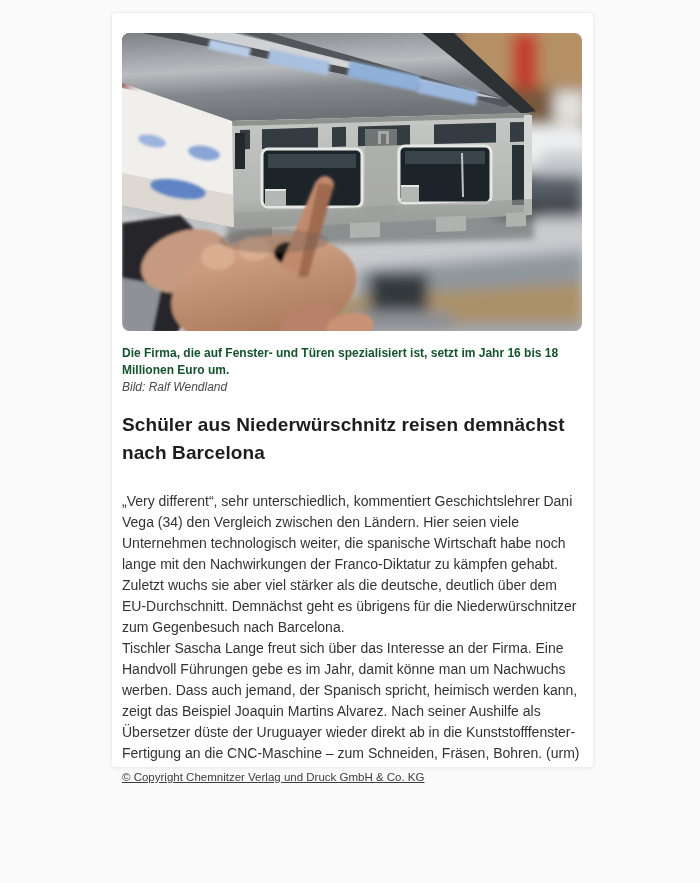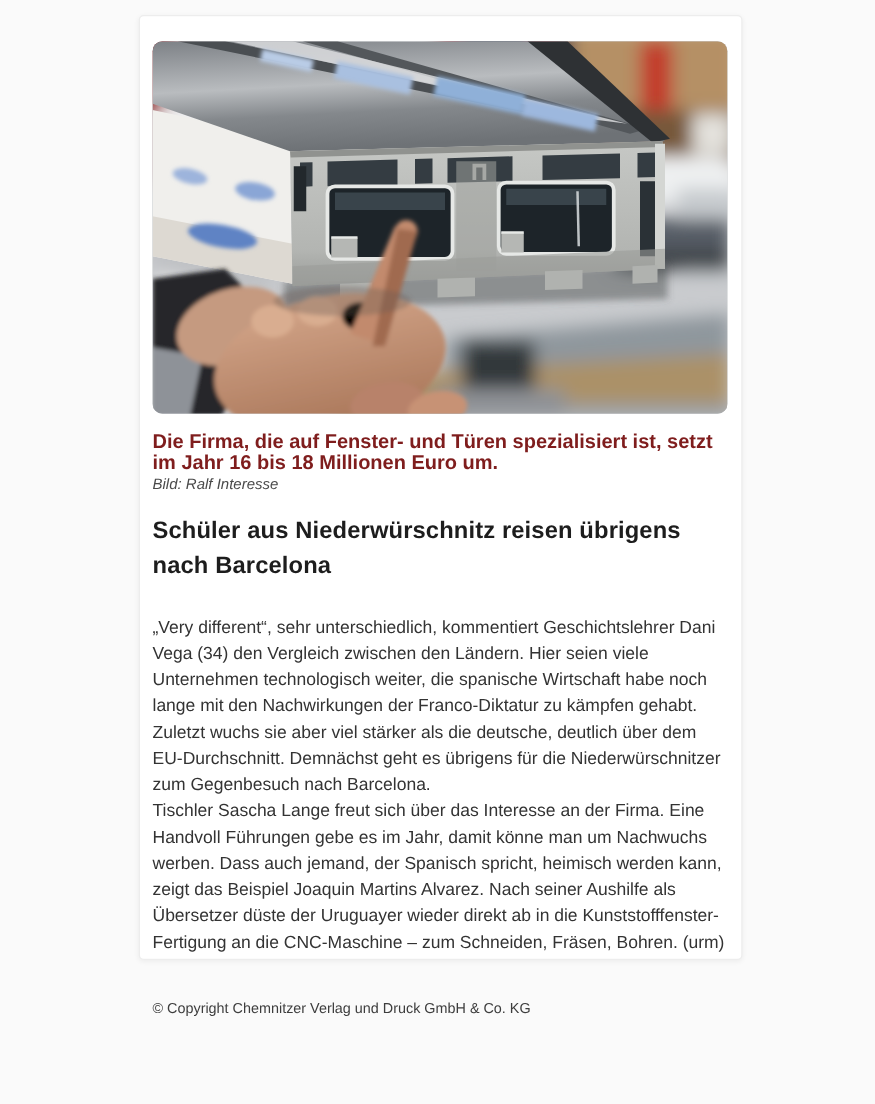--- a/index.html
+++ b/index.html
@@ -23,45 +23,46 @@
   .photo {
     width: 460px; height: 298px;
     border-radius: 8px;
     overflow: hidden;
     background: #c9cbce;
   }
   .photo svg { display: block; width: 100%; height: 100%; }
   .caption { margin-top: 14px; width: 460px; }
   .caption-text {
     display: block;
-    font-size: 16px; line-height: 17px;
-    font-weight: 700; color: #7f1d1d;
+    font-size: 12px; line-height: 17px;
+    font-weight: 700; color: #14532d;
   }
   .caption-credit {
     display: block;
     font-size: 12px; line-height: 17px;
     font-style: italic; font-weight: 400; color: #4a4a4a;
   }
   .headline {
     margin-top: 15px; width: 460px;
     font-size: 19px; line-height: 28px;
     font-weight: 700; color: #1d1d1d;
     letter-spacing: 0.1px;
   }
   .body-paragraph {
     width: 460px;
     font-size: 14px; line-height: 21px;
     color: #333333;
   }
   .body-paragraph.first { margin-top: 24px; }
   .body-paragraph.second { }
   .copyright {
-    margin-top: 36px; width: 460px;
+    margin-top: 6px; width: 460px;
     font-size: 11.5px; line-height: 15px;
     color: #3d3d3d;
+    text-decoration: underline;
   }
 </style>
 </head>
 <body>
 
 <div class="page">
   <article class="card">
 
     <figure class="photo" role="img" aria-label="Hand zeigt auf den Querschnitt eines Kunststofffenster-Profils in einer Werkstatt">
       <svg viewBox="0 0 460 298" preserveAspectRatio="none">
@@ -193,24 +194,24 @@
           <polygon points="196,150 212,152 186,244 176,244" fill="#a06a50"></polygon>
           <ellipse cx="188" cy="290" rx="30" ry="17" fill="#b8826a" transform="rotate(-8 188 290)"></ellipse>
           <ellipse cx="228" cy="294" rx="24" ry="14" fill="#c79275" transform="rotate(-10 228 294)"></ellipse>
           <ellipse cx="152" cy="208" rx="55" ry="12" fill="#6b5d52" opacity="0.35"></ellipse>
         </g>
       </svg>
     </figure>
 
     <figcaption class="caption">
       <span class="caption-text">Die Firma, die auf Fenster- und Türen spezialisiert ist, setzt im Jahr 16 bis 18 Millionen Euro um.</span>
-      <span class="caption-credit">Bild: Ralf Interesse</span>
+      <span class="caption-credit">Bild: Ralf Wendland</span>
     </figcaption>
 
-    <h1 class="headline">Schüler aus Niederwürschnitz reisen übrigens nach Barcelona</h1>
+    <h1 class="headline">Schüler aus Niederwürschnitz reisen demnächst nach Barcelona</h1>
 
     <p class="body-paragraph first">„Very different“, sehr unterschiedlich, kommentiert Geschichtslehrer Dani Vega (34) den Vergleich zwischen den Ländern. Hier seien viele Unternehmen technologisch weiter, die spanische Wirtschaft habe noch lange mit den Nachwirkungen der Franco-Diktatur zu kämpfen gehabt. Zuletzt wuchs sie aber viel stärker als die deutsche, deutlich über dem EU-Durchschnitt. Demnächst geht es übrigens für die Niederwürschnitzer zum Gegenbesuch nach Barcelona.</p>
     <p class="body-paragraph second">Tischler Sascha Lange freut sich über das Interesse an der Firma. Eine Handvoll Führungen gebe es im Jahr, damit könne man um Nachwuchs werben. Dass auch jemand, der Spanisch spricht, heimisch werden kann, zeigt das Beispiel Joaquin Martins Alvarez. Nach seiner Aushilfe als Übersetzer düste der Uruguayer wieder direkt ab in die Kunststofffenster-Fertigung an die CNC-Maschine – zum Schneiden, Fräsen, Bohren. (urm)</p>
 
     <p class="copyright">© Copyright Chemnitzer Verlag und Druck GmbH &amp; Co. KG</p>
 
   </article>
 </div>
 
 </body></html>

